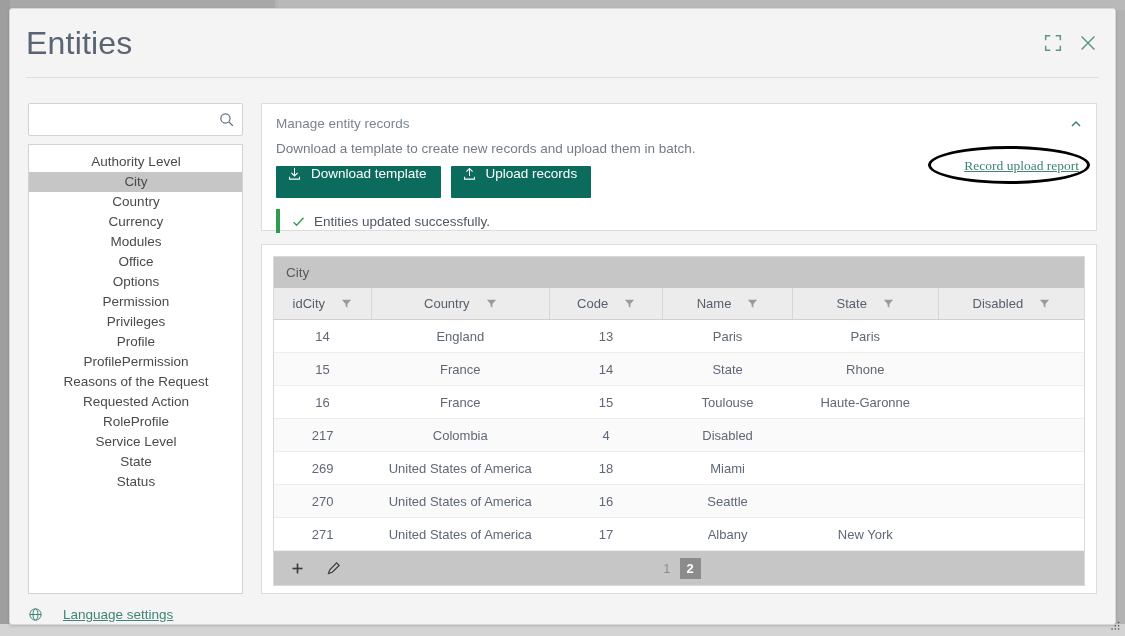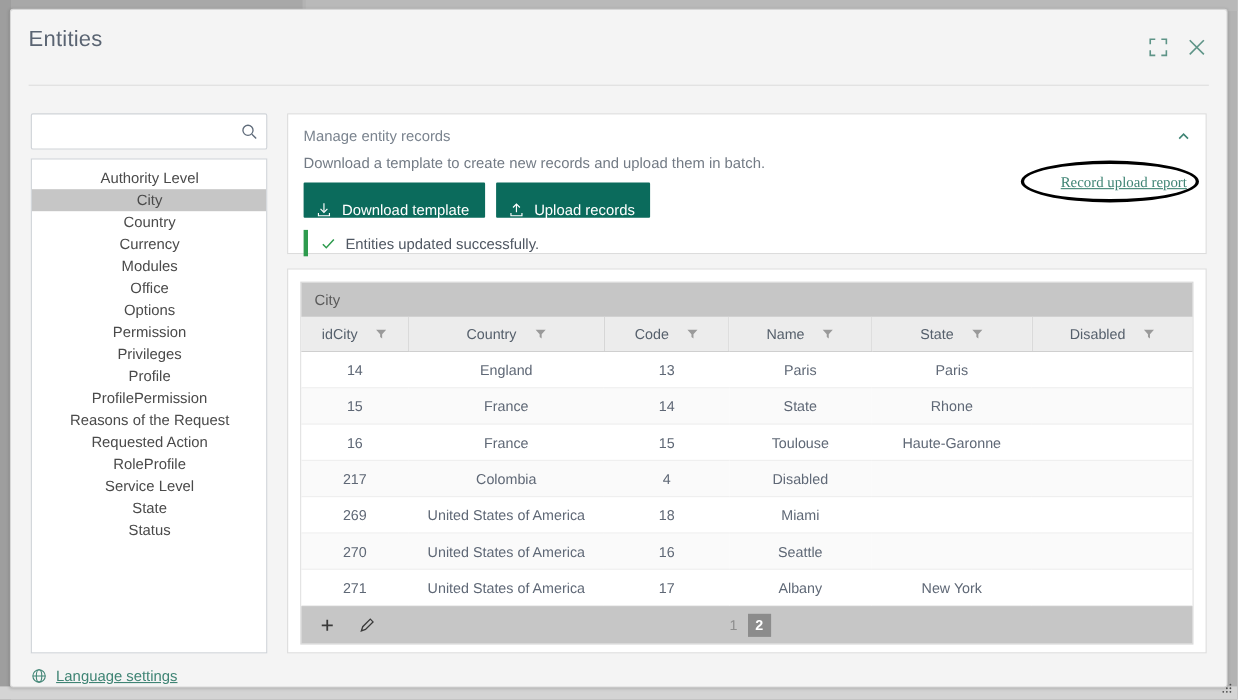--- a/index.html
+++ b/index.html
@@ -58,21 +58,21 @@
   }
 
   .dialog-header {
     position: relative;
     height: 68px;
   }
   .dialog-title {
     position: absolute;
     left: 16px;
     top: 16px;
-    font-size: 20px;
+    font-size: 32px;
     color: #5a6472;
     letter-spacing: 0.2px;
   }
   .header-icons {
     position: absolute;
     right: 16px;
     top: 23px;
     display: flex;
     align-items: center;
     gap: 13px;
@@ -152,21 +152,21 @@
     white-space: nowrap;
     text-align: center;
   }
   .entity-item.selected {
     background: #c6c6c6;
   }
 
   .lang-row {
     margin-top: 13px;
     display: flex;
-    gap: 8px;
+    gap: 20px;
     cursor: pointer;
   }
   .globe-icon {
     width: 15px; height: 15px;
     color: #3f8474;
   }
   .lang-link {
     font-size: 13.5px;
     color: #3f8474;
     text-decoration: underline;
@@ -215,21 +215,21 @@
     gap: 10px;
   }
   .btn {
     background: #0b6b5c;
     color: #ffffff;
     border: none;
     height: 32px;
     padding: 0 14px 0 11px;
     font-size: 13.5px;
     display: inline-flex;
-    align-items: flex-end;
+    align-items: flex-start;
     gap: 9px;
     cursor: pointer;
     font-family: "Liberation Sans", sans-serif;
     border-radius: 1px;
   }
   .btn svg { width: 15px; height: 15px; }
 
   .success-row {
     margin-top: 11px;
     display: flex;

